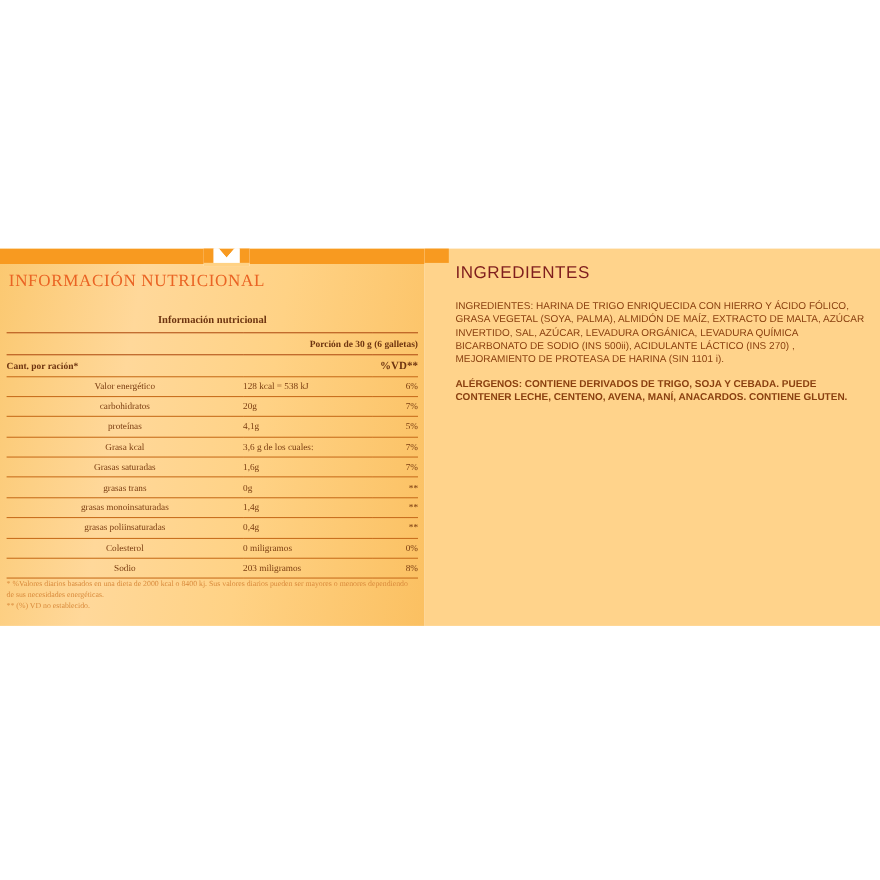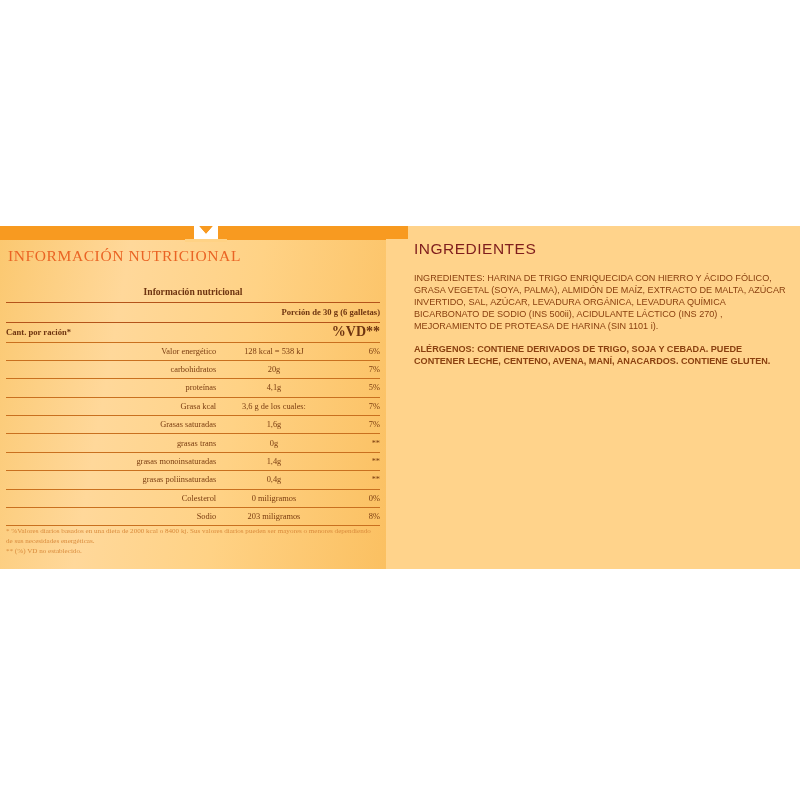--- a/index.html
+++ b/index.html
@@ -83,26 +83,26 @@
     font-size: 9.6px;
     color: #6e3410;
   }
   .center-sub {
     text-align: right;
     font-weight: bold;
     font-size: 8.6px;
     color: #6e3410;
   }
 
-  .col-name   { width: 215px; text-align: right; padding-left: 2px; }
-  .col-value  { width: 118px; text-align: center; padding-right: 6px; }
+  .col-name   { width: 215px; text-align: center; padding-left: 2px; }
+  .col-value  { width: 118px; text-align: left; padding-right: 6px; }
   .col-vd     { width: 41px;  text-align: right; padding-right: 2px; }
 
   .hdr-left { font-weight: bold; font-size: 8.6px; color: #6e3410; text-align: left; padding-left: 2px; }
-  .hdr-right{ font-weight: bold; font-size: 14px; color: #6e3410; text-align: right; padding-right: 2px; }
+  .hdr-right{ font-weight: bold; font-size: 10px; color: #6e3410; text-align: right; padding-right: 2px; }
 
   .footnotes {
     position: absolute;
     left: 6px;
     top: 300px;
     width: 372px;
     font-size: 7.1px;
     line-height: 1.42;
     color: #d98b3c;
   }

